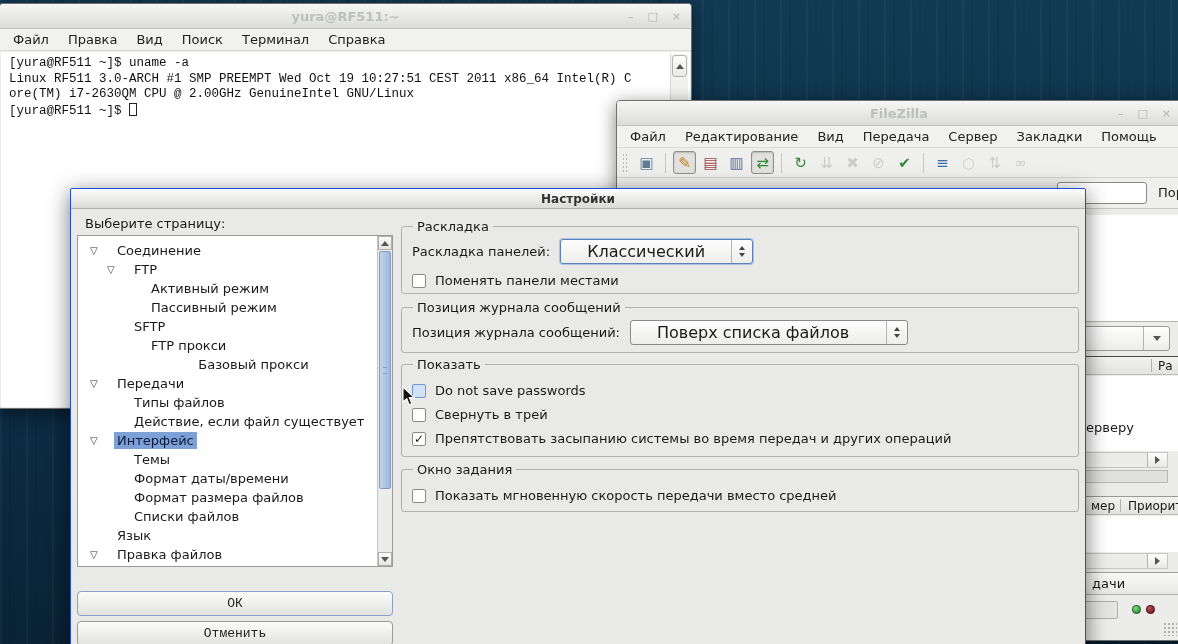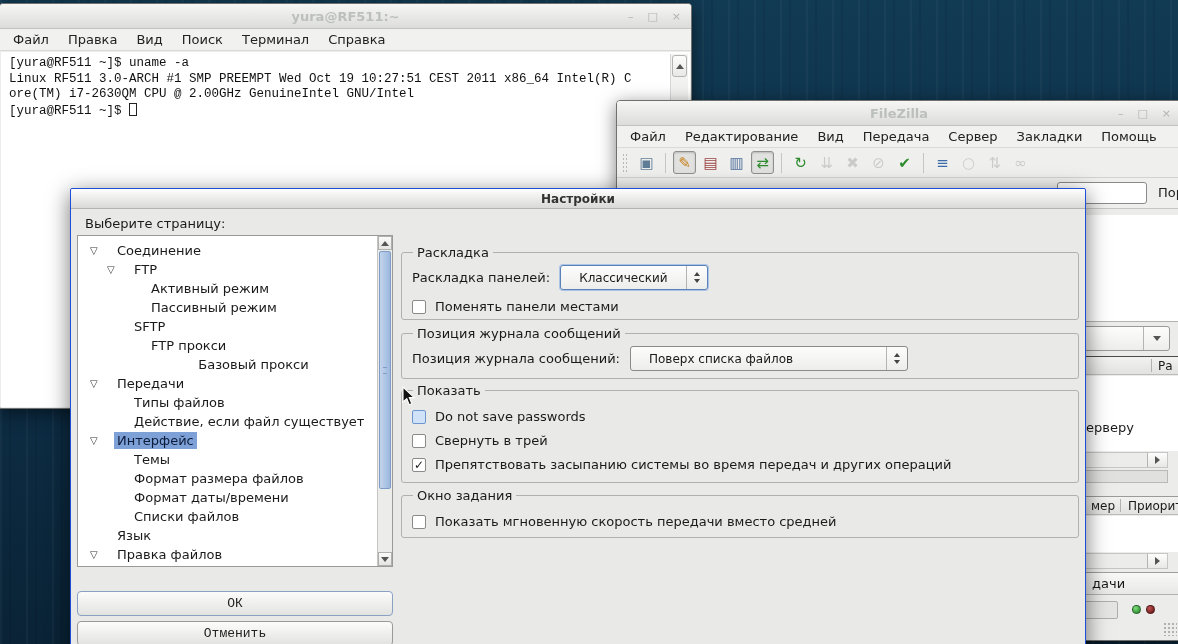--- a/index.html
+++ b/index.html
@@ -78,29 +78,29 @@
   .tlabel { padding:1px 3px; }
   .tlabel.sel { background:#7da1d6; color:#0d1b3a; }
   .tree-scroll { position:absolute; right:0; top:0; bottom:0; width:15px; background:#ececeb; border-left:1px solid #c4c4c2; }
   .tsb { position:absolute; left:0; right:0; height:14px; background:linear-gradient(#fbfbfa,#e4e4e2); border:1px solid #b0b0ae; display:flex; align-items:center; justify-content:center; }
   .tsb.up { top:0; } .tsb.down { bottom:0; }
   .ts-thumb { position:absolute; left:1px; right:1px; top:15px; height:238px; background:linear-gradient(90deg,#c2d4ec,#9cb8de); border:1px solid #7e9cc6; border-radius:2px; }
   .ts-thumb::after { content:""; position:absolute; left:3px; right:3px; top:50%; height:5px; margin-top:-3px; border-top:1px solid #7e9cc6; border-bottom:1px solid #7e9cc6; }
   .dlg-btn { position:absolute; left:6px; width:316px; height:25px; background:linear-gradient(#fcfcfb,#e2e2e0); border:1px solid #9a9a98; border-radius:4px; font-size:13px; color:#222; display:flex; align-items:center; justify-content:center; font-family:Liberation Mono, monospace;margin-top:20px; }
   #ok-btn { top:382px; border-color:#8aa0c4; }
   #cancel-btn { top:412px; }
-  fieldset.grp { position:absolute; left:330px; width:678px; border:1px solid #b0b0ae; border-radius:3px; padding:2px 10px 6px; background:transparent;margin-top:26px; }
+  fieldset.grp { position:absolute; left:330px; width:678px; border:1px solid #b0b0ae; border-radius:3px; padding:2px 10px 6px; background:transparent; }
   fieldset.grp legend { font-size:13px; padding:0 4px; margin-left:1px; color:#1a1a1a; }
   #grp-layout { top:30px; height:75px; }
   #grp-logpos { top:111px; height:53px; }
   #grp-state { top:168px; height:100px; }
   #grp-task { top:273px; height:50px; }
   .frow { display:flex; align-items:center; gap:10px; font-size:13px; margin-top:3px; }
   .combo { display:inline-flex; align-items:stretch; border:1px solid #8a8a88; border-radius:3px; background:linear-gradient(#fdfdfd,#ededeb); height:25px; }
-  .combo .val { display:flex; align-items:center; padding:0 18px; font-size:12px; }
+  .combo .val { display:flex; align-items:center; padding:0 26px; font-size:16px; }
   .combo .arrows { width:21px; border-left:1px solid #b4b4b2; display:flex; flex-direction:column; align-items:center; justify-content:center; gap:3px; }
   .arr-up { width:0; height:0; border-left:3.5px solid transparent; border-right:3.5px solid transparent; border-bottom:4px solid #444; }
   .arr-down { width:0; height:0; border-left:3.5px solid transparent; border-right:3.5px solid transparent; border-top:4px solid #444; }
   .combo.focused { border-color:#5a82b8; box-shadow:0 0 0 1px #aac4e6; }
   .cbrow { display:flex; align-items:center; gap:9px; font-size:13px; margin-top:9px; }
   .cb { width:14px; height:14px; border:1px solid #8a8a88; border-radius:2px; background:#fff; display:flex; align-items:center; justify-content:center; font-size:12px; color:#1a1a1a; flex:none; }
   .cb.hl { background:#cfe2f7; border-color:#6d96d1; }
   #cursor { position:absolute; left:402px; top:386px; z-index:99; }
 </style>
 </head>
@@ -120,21 +120,21 @@
       <span class="menu-item">Правка</span>
       <span class="menu-item">Вид</span>
       <span class="menu-item">Поиск</span>
       <span class="menu-item">Терминал</span>
       <span class="menu-item">Справка</span>
     </div>
   <div class="term-body">
     <div id="term-lines">
         <div class="tline">[yura@RF511 ~]$ uname -a</div>
         <div class="tline">Linux RF511 3.0-ARCH #1 SMP PREEMPT Wed Oct 19 10:27:51 CEST 2011 x86_64 Intel(R) C</div>
-        <div class="tline">ore(TM) i7-2630QM CPU @ 2.00GHz GenuineIntel GNU/Intel</div>
+        <div class="tline">ore(TM) i7-2630QM CPU @ 2.00GHz GenuineIntel GNU/Linux</div>
         <div class="tline">[yura@RF511 ~]$ <span class="tcursor"></span></div>
       </div>
     <div class="term-scroll">
       <div class="ts-btn">
           <span class="chev-up"></span>
         </div>
     </div>
   </div>
 </div>
 
@@ -272,25 +272,25 @@
         <div class="tree-row" style="padding-left: 12px;">
           <span class="exp">▽</span>
           <span class="tlabel sel">Интерфейс</span>
         </div>
         <div class="tree-row" style="padding-left: 29px;">
           <span class="exp"></span>
           <span class="tlabel">Темы</span>
         </div>
         <div class="tree-row" style="padding-left: 29px;">
           <span class="exp"></span>
+          <span class="tlabel">Формат даты/времени</span>
+        </div>
+        <div class="tree-row" style="padding-left: 29px;">
+          <span class="exp"></span>
           <span class="tlabel">Формат размера файлов</span>
-        </div>
-        <div class="tree-row" style="padding-left: 29px;">
-          <span class="exp"></span>
-          <span class="tlabel">Формат даты/времени</span>
         </div>
         <div class="tree-row" style="padding-left: 29px;">
           <span class="exp"></span>
           <span class="tlabel">Списки файлов</span>
         </div>
         <div class="tree-row" style="padding-left: 12px;">
           <span class="exp"></span>
           <span class="tlabel">Язык</span>
         </div>
         <div class="tree-row" style="padding-left: 12px;">

